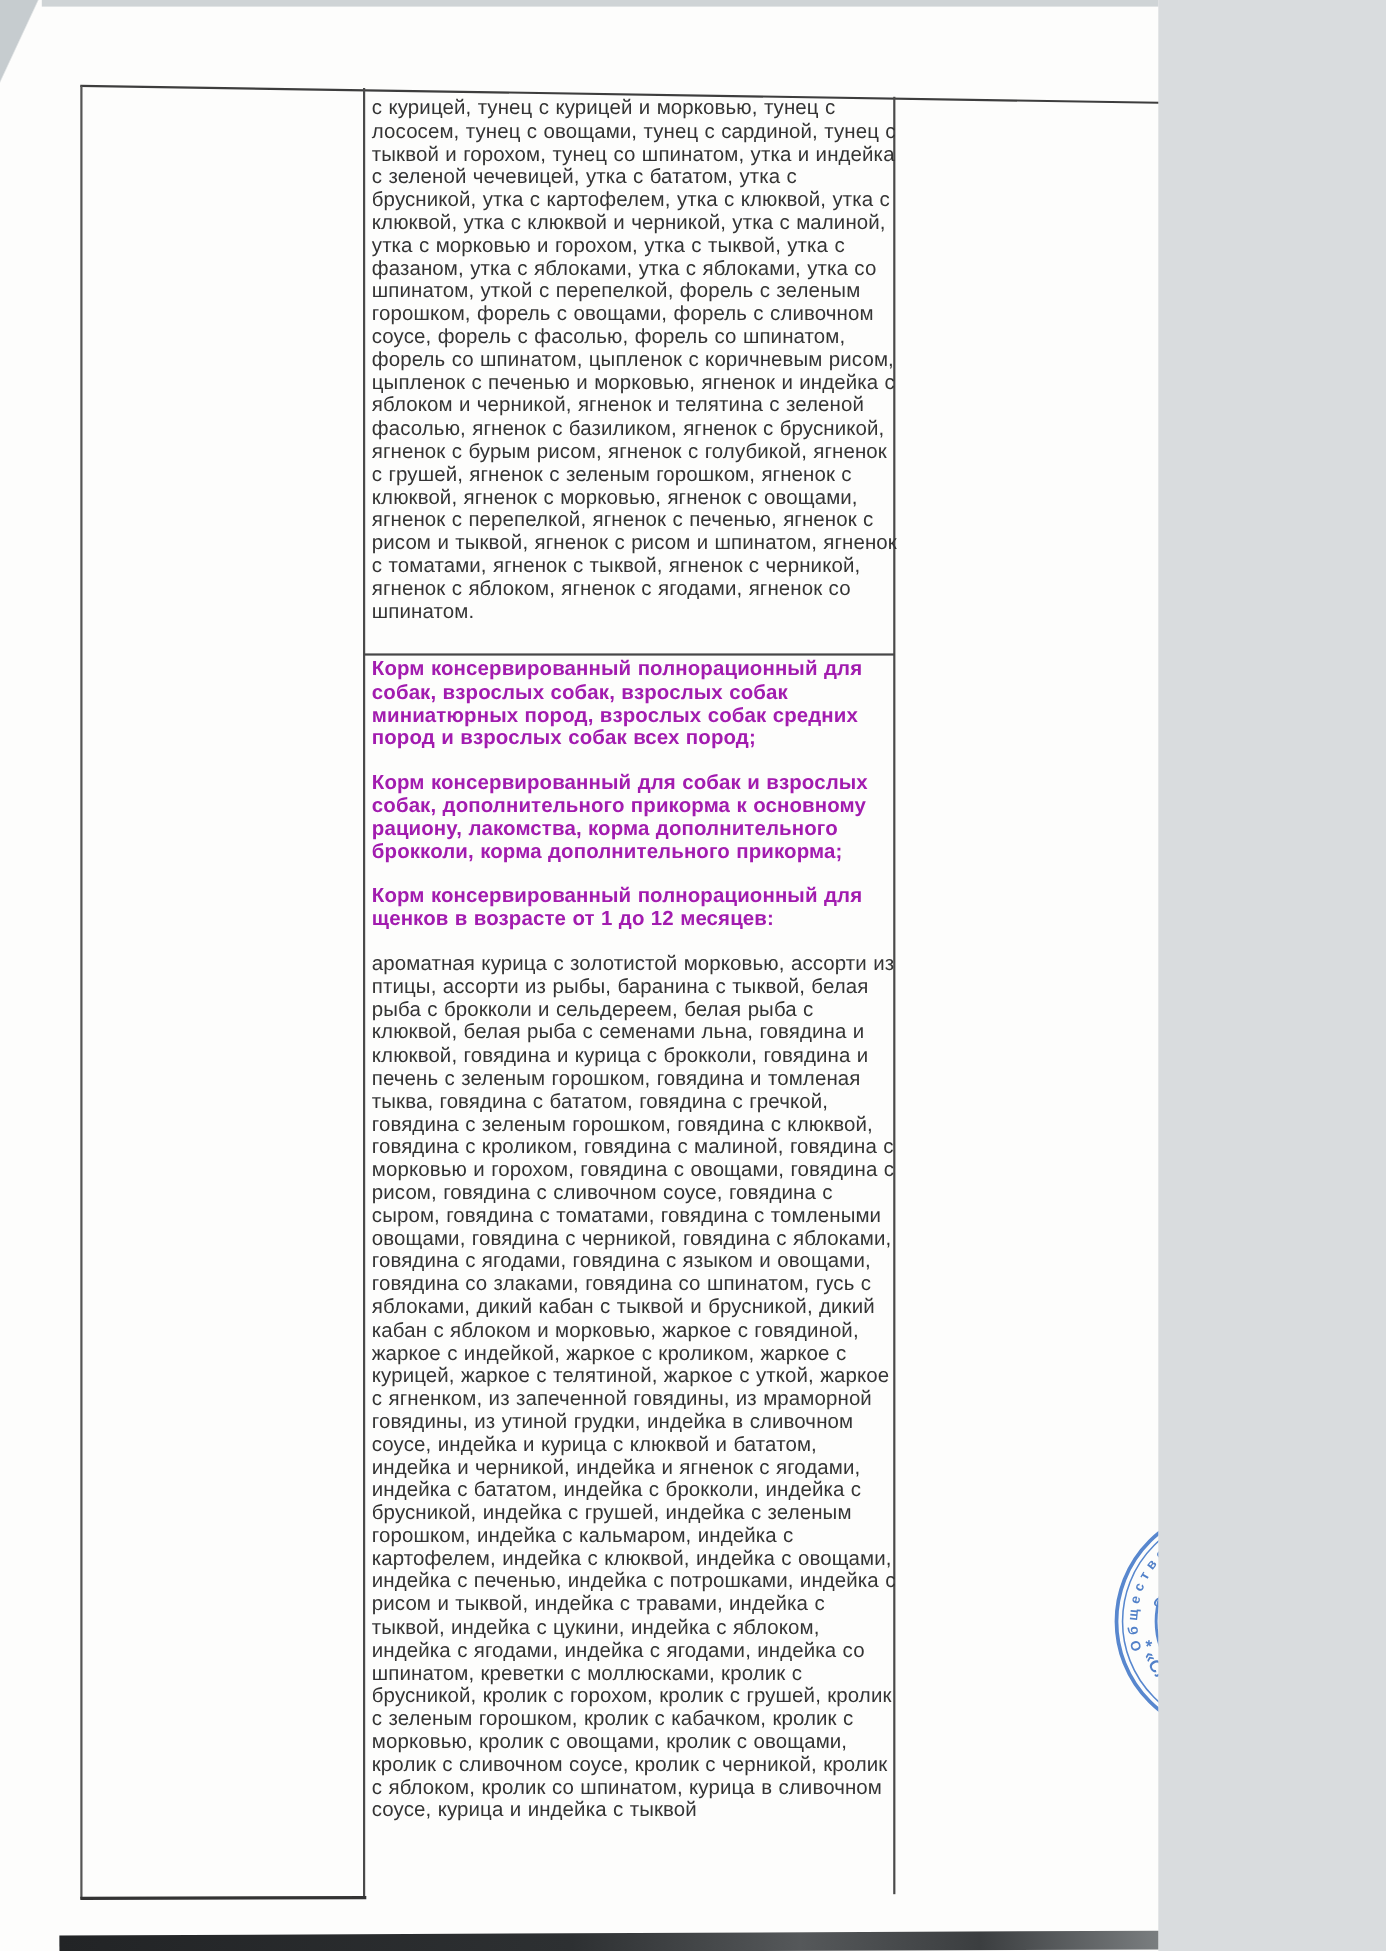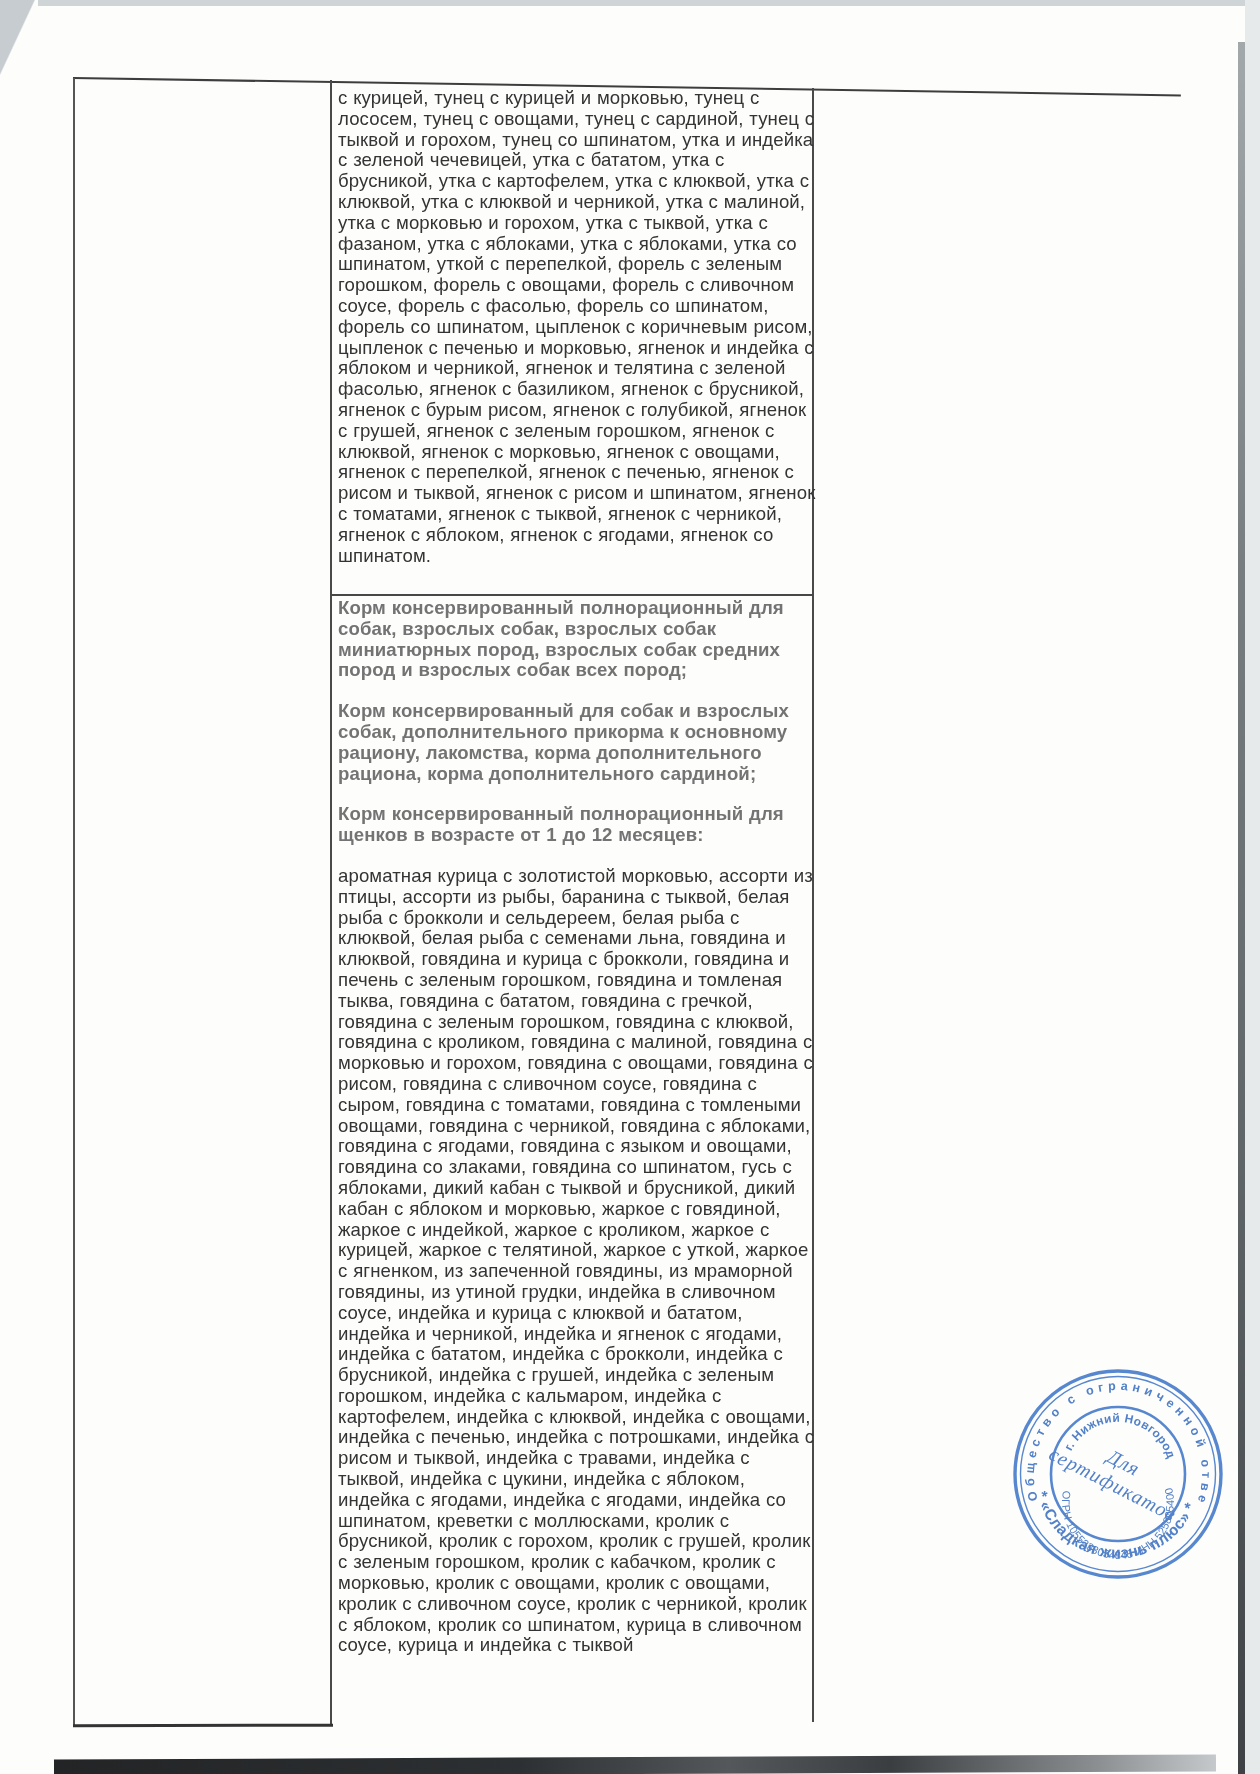--- a/index.html
+++ b/index.html
@@ -1,16 +1,16 @@
 <!DOCTYPE html>
 <html><head>
 <meta charset="utf-8">
 <style>
   html,body{margin:0;padding:0;background:#d9dcde;}
-  .canvas{position:relative;width:1260px;height:1774px;background:#fdfdfc;overflow:hidden;
+  .canvas{position:relative;width:1053px;height:1774px;background:#fdfdfc;overflow:hidden;
           font-family:"Liberation Sans",sans-serif;}
   
   .edge-top{position:absolute;left:0;top:0;width:1260px;height:6px;background:#cfd4d6;}
   .corner-tl{position:absolute;left:0;top:0;width:38px;height:92px;
              background:linear-gradient(115deg,#c6ccCF 42%,#fdfdfc 44%);}
   .edge-right-dark{position:absolute;left:1238px;top:42px;width:7px;height:1732px;
              background:linear-gradient(180deg,#a3a8ab 0%,#787d80 30%,#5f6467 65%,#3e4244 100%);}
   .edge-right-light{position:absolute;left:1245px;top:0;width:15px;height:1774px;background:#e7eaeb;}
   .edge-bottom{position:absolute;left:54px;top:1757px;width:1162px;height:17px;transform:rotate(-0.25deg);
              background:linear-gradient(90deg,#222426 0%,#2d3032 40%,#55585a 58%,#3b3e40 72%,#8c9092 90%,#c6c9cb 100%);}
@@ -21,21 +21,21 @@
   .b-div1{left:330px;top:80px;width:2px;height:1646px;background:#4a4a4a;}
   .b-div2{left:812px;top:88px;width:2px;height:1634px;background:#4a4a4a;}
   .b-row{left:331px;top:594px;width:482px;height:2px;background:#474747;}
   .b-bottom-left{left:73px;top:1724px;width:260px;height:3px;transform:rotate(-0.15deg);background:#333;}
   
   .cell{position:absolute;left:338px;width:482px;color:#343434;font-size:18.6px;line-height:20.8px;
         letter-spacing:0.1px;word-spacing:0.5px;}
   .cell-1{top:88px;}
   .cell-2{top:598px;}
   .cell-2 p{margin:0 0 20px 0;}
-  .cell-2 p.bold{font-weight:bold;color:#737373;}
+  .cell-2 p.bold{font-weight:bold;color:#a21caf;}
   .cell-2 p:last-child{margin-bottom:0;}
   
   .stamp{position:absolute;left:986px;top:1342px;width:264px;height:264px;opacity:0.88;}
   .stamp text{fill:#3b70c2;}
   .stamp .ring{stroke:#4177c8;fill:none;}
   .arc-outer-top{font-size:12.5px;letter-spacing:4.5px;font-weight:bold;}
   .arc-outer-bottom{font-size:15.5px;letter-spacing:0.5px;font-weight:bold;}
   .arc-inner-top{font-size:12px;font-weight:bold;letter-spacing:0.4px;}
   .arc-inner-bottom{font-size:11px;letter-spacing:0.2px;}
   .stamp-center{font-family:"Liberation Serif",serif;font-style:italic;font-size:20px;letter-spacing:1px;}
@@ -55,21 +55,21 @@
   <div class="b b-left"></div>
   <div class="b b-div1"></div>
   <div class="b b-div2"></div>
   <div class="b b-row"></div>
   <div class="b b-bottom-left"></div>
 
   <div class="cell cell-1">с курицей, тунец с курицей и морковью, тунец с лососем, тунец с овощами, тунец с сардиной, тунец с тыквой и горохом, тунец со шпинатом, утка и индейка с зеленой чечевицей, утка с бататом, утка с брусникой, утка с картофелем, утка с клюквой, утка с клюквой, утка с клюквой и черникой, утка с малиной, утка с морковью и горохом, утка с тыквой, утка с фазаном, утка с яблоками, утка с яблоками, утка со шпинатом, уткой с перепелкой, форель с зеленым горошком, форель с овощами, форель с сливочном соусе, форель с фасолью, форель со шпинатом, форель со шпинатом, цыпленок с коричневым рисом, цыпленок с печенью и морковью, ягненок и индейка с яблоком и черникой, ягненок и телятина с зеленой фасолью, ягненок с базиликом, ягненок с брусникой, ягненок с бурым рисом, ягненок с голубикой, ягненок с грушей, ягненок с зеленым горошком, ягненок с клюквой, ягненок с морковью, ягненок с овощами, ягненок с перепелкой, ягненок с печенью, ягненок с рисом и тыквой, ягненок с рисом и шпинатом, ягненок с томатами, ягненок с тыквой, ягненок с черникой, ягненок с яблоком, ягненок с ягодами, ягненок со шпинатом.</div>
 
   <div class="cell cell-2">
     <p class="bold">Корм консервированный полнорационный для собак, взрослых собак, взрослых собак миниатюрных пород, взрослых собак средних пород и взрослых собак всех пород;</p>
-    <p class="bold">Корм консервированный для собак и взрослых собак, дополнительного прикорма к основному рациону, лакомства, корма дополнительного рациона, корма дополнительного сардиной;</p>
+    <p class="bold">Корм консервированный для собак и взрослых собак, дополнительного прикорма к основному рациону, лакомства, корма дополнительного брокколи, корма дополнительного прикорма;</p>
     <p class="bold">Корм консервированный полнорационный для щенков в возрасте от 1 до 12 месяцев:</p>
     <p>ароматная курица с золотистой морковью, ассорти из птицы, ассорти из рыбы, баранина с тыквой, белая рыба с брокколи и сельдереем, белая рыба с клюквой, белая рыба с семенами льна, говядина и клюквой, говядина и курица с брокколи, говядина и печень с зеленым горошком, говядина и томленая тыква, говядина с бататом, говядина с гречкой, говядина с зеленым горошком, говядина с клюквой, говядина с кроликом, говядина с малиной, говядина с морковью и горохом, говядина с овощами, говядина с рисом, говядина с сливочном соусе, говядина с сыром, говядина с томатами, говядина с томлеными овощами, говядина с черникой, говядина с яблоками, говядина с ягодами, говядина с языком и овощами, говядина со злаками, говядина со шпинатом, гусь с яблоками, дикий кабан с тыквой и брусникой, дикий кабан с яблоком и морковью, жаркое с говядиной, жаркое с индейкой, жаркое с кроликом, жаркое с курицей, жаркое с телятиной, жаркое с уткой, жаркое с ягненком, из запеченной говядины, из мраморной говядины, из утиной грудки, индейка в сливочном соусе, индейка и курица с клюквой и бататом, индейка и черникой, индейка и ягненок с ягодами, индейка с бататом, индейка с брокколи, индейка с брусникой, индейка с грушей, индейка с зеленым горошком, индейка с кальмаром, индейка с картофелем, индейка с клюквой, индейка с овощами, индейка с печенью, индейка с потрошками, индейка с рисом и тыквой, индейка с травами, индейка с тыквой, индейка с цукини, индейка с яблоком, индейка с ягодами, индейка с ягодами, индейка со шпинатом, креветки с моллюсками, кролик с брусникой, кролик с горохом, кролик с грушей, кролик с зеленым горошком, кролик с кабачком, кролик с морковью, кролик с овощами, кролик с овощами, кролик с сливочном соусе, кролик с черникой, кролик с яблоком, кролик со шпинатом, курица в сливочном соусе, курица и индейка с тыквой</p>
   </div>
 
   <svg class="stamp" viewBox="0 0 264 264">
     <defs>
       <path id="arcOT" d="M 53.1 160.7 A 84 84 0 1 1 210.9 160.7"></path>
       <path id="arcOB" d="M 49.3 146.6 A 84 84 0 0 0 214.7 146.6"></path>
       <path id="arcIT" d="M 83.1 114.2 A 52 52 0 0 1 180.9 114.2"></path>
       <path id="arcIB" d="M 77.9 146.5 A 56 56 0 1 0 186.1 146.5"></path>

